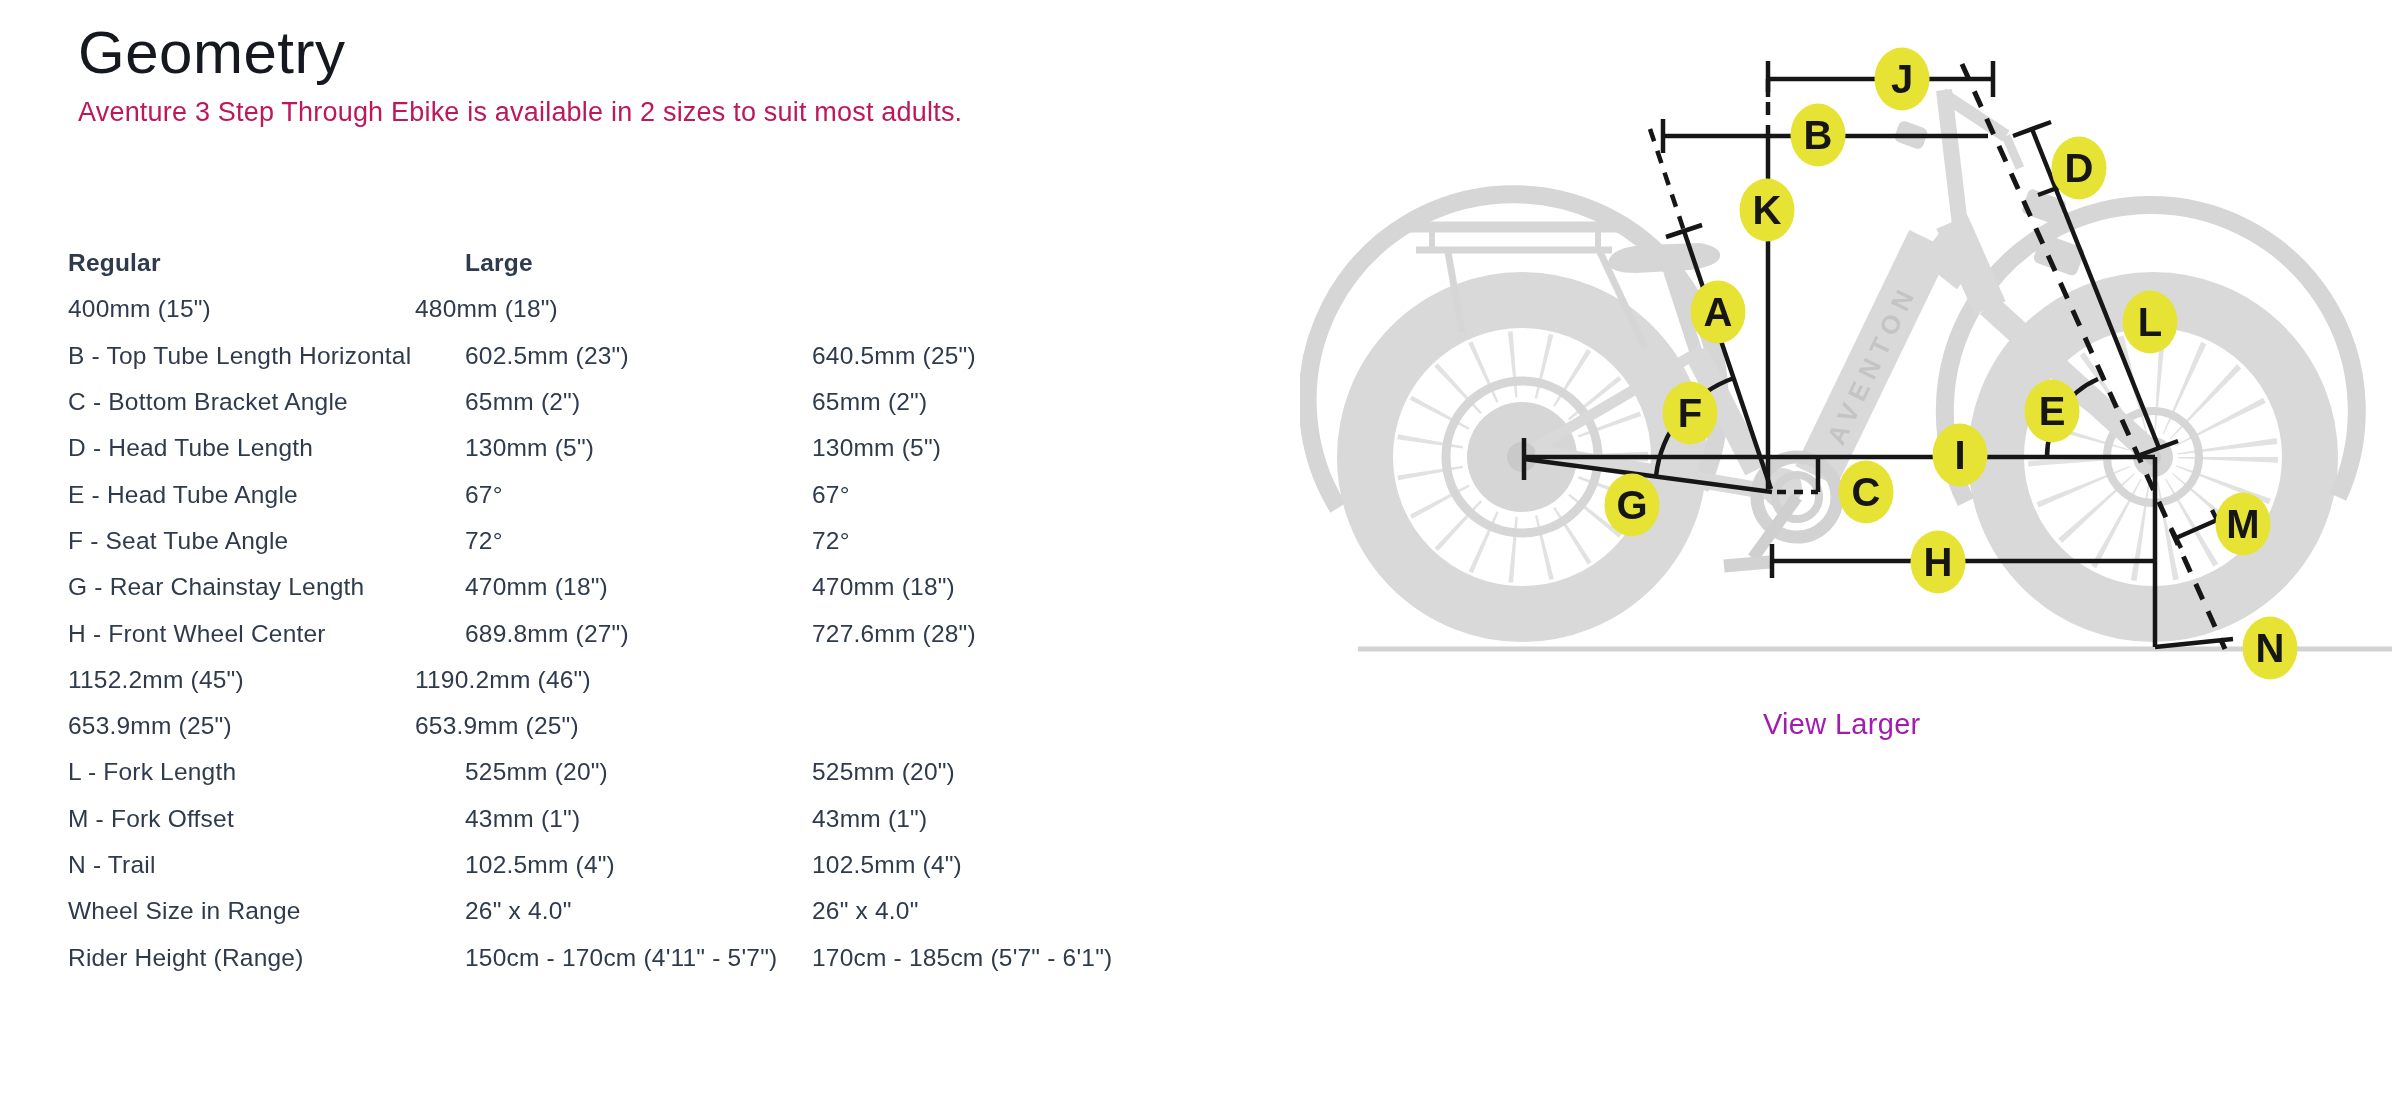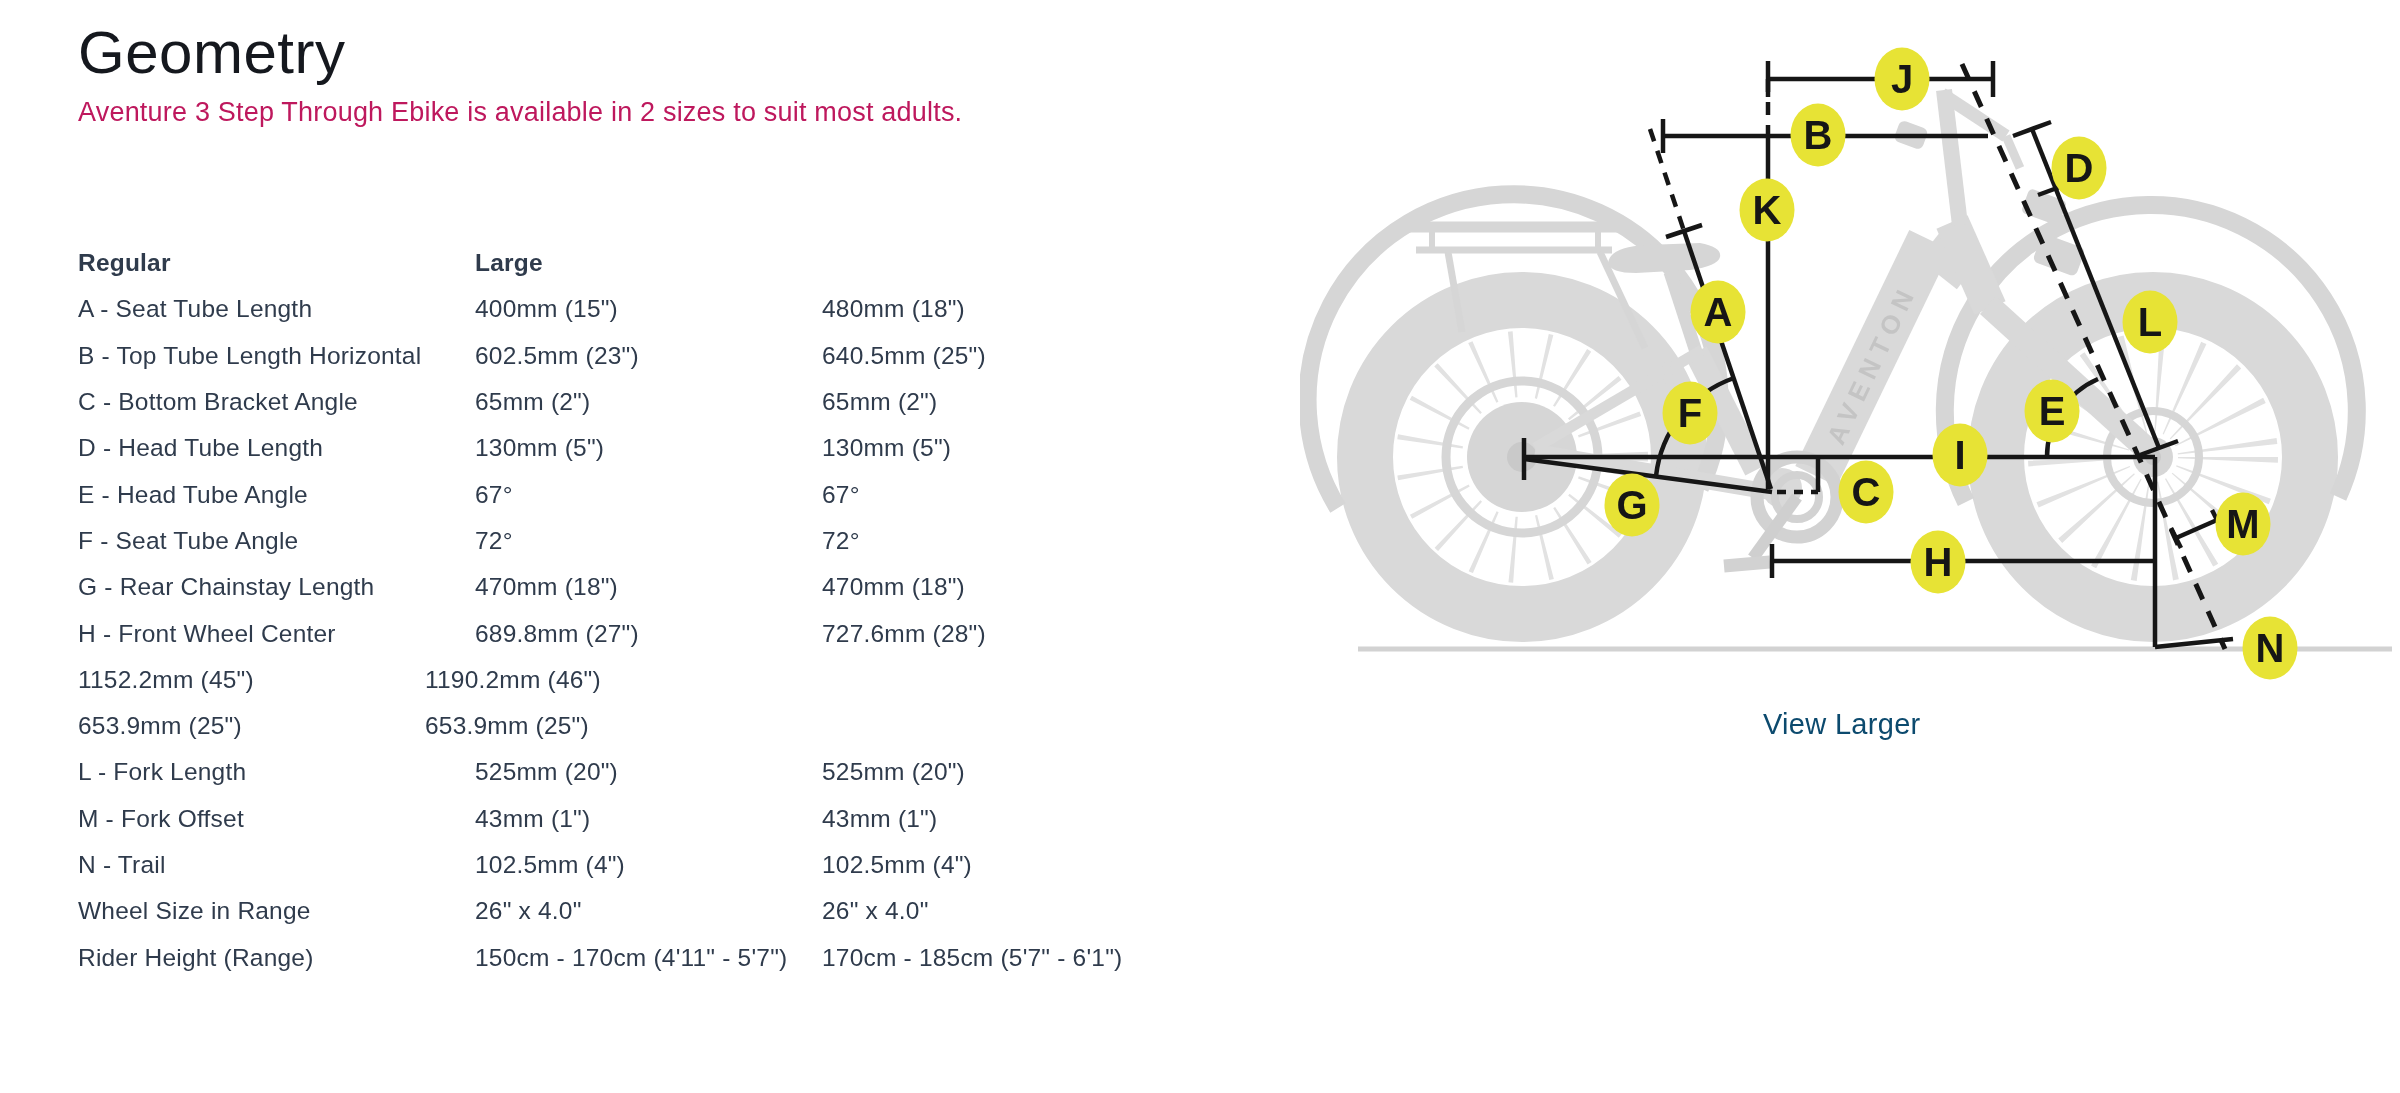--- a/index.html
+++ b/index.html
@@ -8,50 +8,49 @@
     font-family:"Liberation Sans",sans-serif;color:#2f3b4c;overflow:hidden;
     -webkit-font-smoothing:antialiased;
   }
   .page-title{
     position:absolute;left:78px;top:6px;font-size:60px;line-height:1.1;
     font-weight:500;color:#15181e;letter-spacing:.5px;margin-top:14px;
   }
   .page-subtitle{
     position:absolute;left:78px;top:97px;font-size:27px;color:#be185d;letter-spacing:.2px;
   }
-  .spec-table{position:absolute;left:78px;top:240px;width:1130px;}
+  .spec-table{position:absolute;left:68px;top:240px;width:1130px;}
   .spec-row{display:flex;height:46.3px;align-items:center;font-size:24.5px;letter-spacing:.2px;}
   .spec-row .c-label{width:397px;flex:none;}
   .spec-row .c-reg{width:347px;flex:none;}
   .spec-row .c-lg{flex:1;}
   .spec-row.head{font-weight:700;}
   .diagram-wrap{position:absolute;left:1300px;top:0;width:1100px;height:700px;}
   .view-larger{
-    position:absolute;left:1763px;top:708px;font-size:29px;color:#0c4a6e;
+    position:absolute;left:1763px;top:708px;font-size:29px;color:#a21caf;
     text-decoration:none;letter-spacing:.3px;cursor:pointer;
   }
   .badge-ellipse{fill:#e7e335;}
   .badge-letter{font:700 40px "Liberation Sans",sans-serif;fill:#161616;}
   .wm{font:600 26px "Liberation Sans",sans-serif;fill:#c4c4c4;letter-spacing:7px;}
   .meas{stroke:#161616;stroke-width:4.5;fill:none;}
 </style>
 </head>
 <body>
 
 <div class="page-title">Geometry</div>
 <div class="page-subtitle">Aventure 3 Step Through Ebike is available in 2 sizes to suit most adults.</div>
 
 <div class="spec-table">
   <div class="spec-row head">
     <div class="c-label">Regular</div>
     <div class="c-reg">Large</div>
     <div class="c-lg"></div>
   </div>
   <div class="spec-row">
-      <div class="c-label">A - Seat Tube Length</div>
       <div class="c-reg">400mm (15")</div>
       <div class="c-lg">480mm (18")</div>
     </div>
   <div class="spec-row">
       <div class="c-label">B - Top Tube Length Horizontal</div>
       <div class="c-reg">602.5mm (23")</div>
       <div class="c-lg">640.5mm (25")</div>
     </div>
   <div class="spec-row">
       <div class="c-label">C - Bottom Bracket Angle</div>

